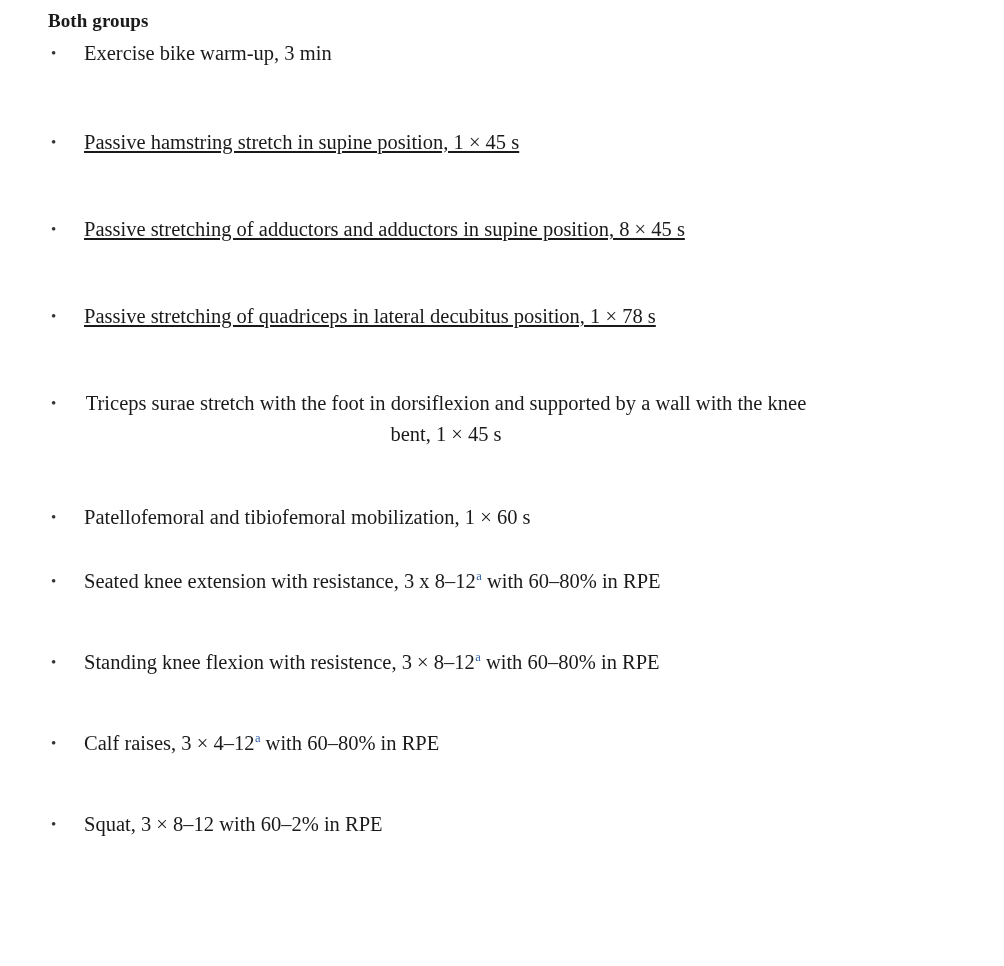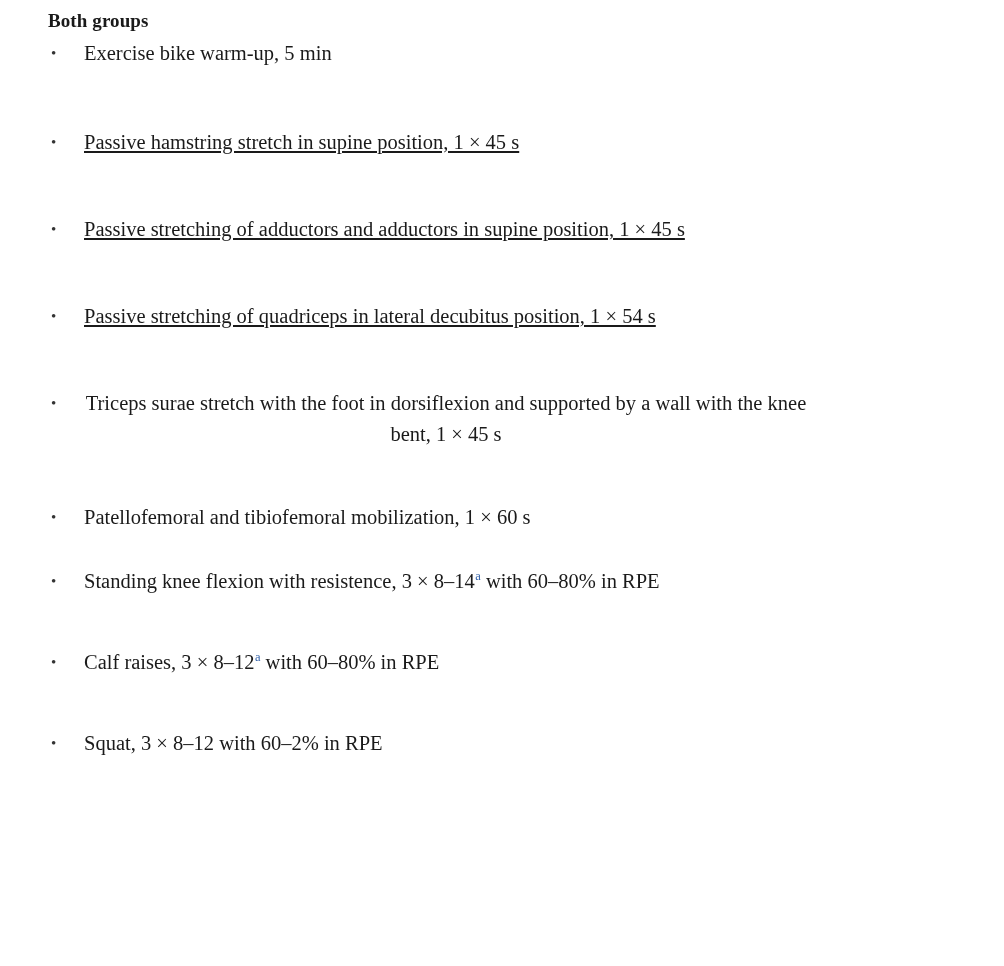--- a/index.html
+++ b/index.html
@@ -68,50 +68,53 @@
 </head>
 <body>
 
 <div class="page">
 
   <h2 class="section-heading">Both groups</h2>
 
   <ul class="bullet-list">
 
     <li class="gap-lg">
-      <span>Exercise bike warm-up, 5 min</span>
+      <span>Exercise bike warm-up, 3 min</span>
     </li>
 
     <li class="gap-md">
       <span>Passive hamstring stretch in supine position, 1 × 45 s</span>
     </li>
 
     <li class="gap-md">
-      <span>Passive stretching of adductors and adductors in supine position, 1 × 45 s</span>
+      <span>Passive stretching of adductors and adductors in supine position, 8 × 45 s</span>
     </li>
 
     <li class="gap-md">
-      <span>Passive stretching of quadriceps in lateral decubitus position, 1 × 54 s</span>
+      <span>Passive stretching of quadriceps in lateral decubitus position, 1 × 78 s</span>
     </li>
 
     <li class="gap-wrap">
       <span>Triceps surae stretch with the foot in dorsiflexion and supported by a wall with the knee bent, 1 × 45 s</span>
     </li>
 
     <li class="gap-sm">
       <span>Patellofemoral and tibiofemoral mobilization, 1 × 60 s</span>
     </li>
 
-
     <li class="gap-xs">
-      <span>Standing knee flexion with resistence, 3 × 8–14</span><sup class="fn">a</sup><span> with 60–80% in RPE</span>
+      <span>Seated knee extension with resistance, 3 x 8–12</span><sup class="fn">a</sup><span> with 60–80% in RPE</span>
     </li>
 
     <li class="gap-xs">
-      <span>Calf raises, 3 × 8–12</span><sup class="fn">a</sup><span> with 60–80% in RPE</span>
+      <span>Standing knee flexion with resistence, 3 × 8–12</span><sup class="fn">a</sup><span> with 60–80% in RPE</span>
+    </li>
+
+    <li class="gap-xs">
+      <span>Calf raises, 3 × 4–12</span><sup class="fn">a</sup><span> with 60–80% in RPE</span>
     </li>
 
     <li>
       <span>Squat, 3 × 8–12 with 60–2% in RPE</span>
     </li>
 
   </ul>
 </div>
 
 </body></html>

